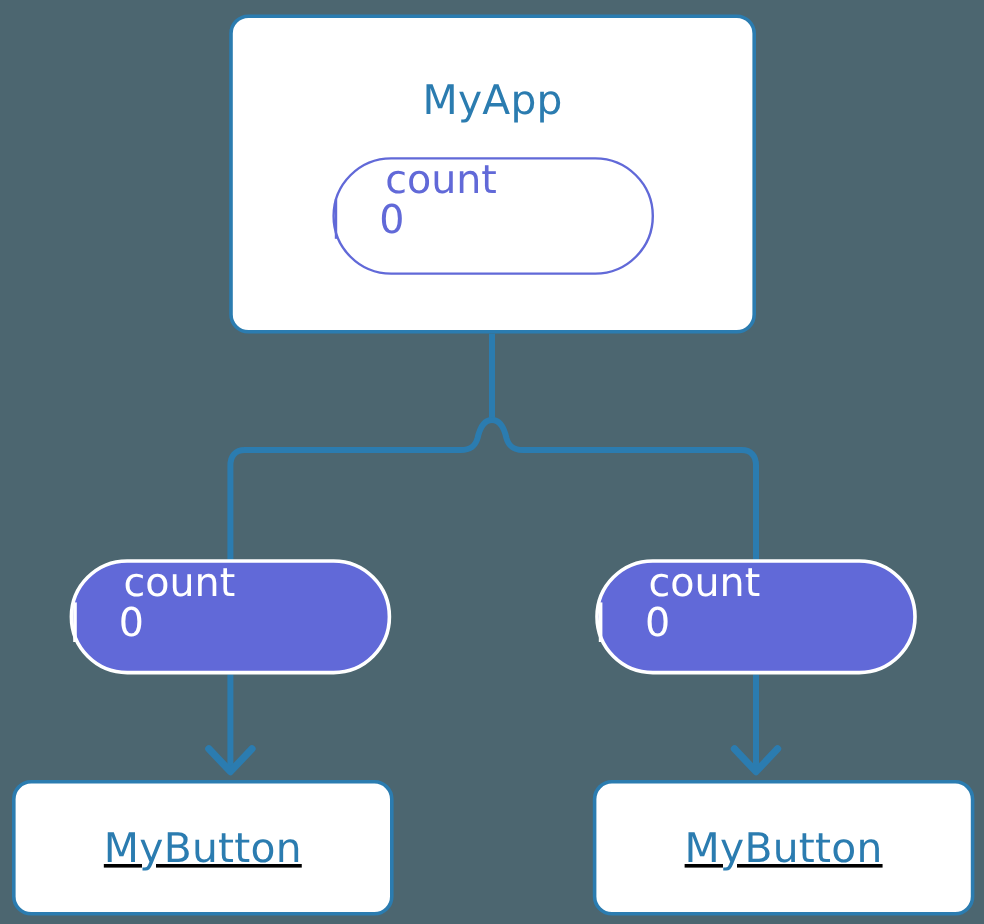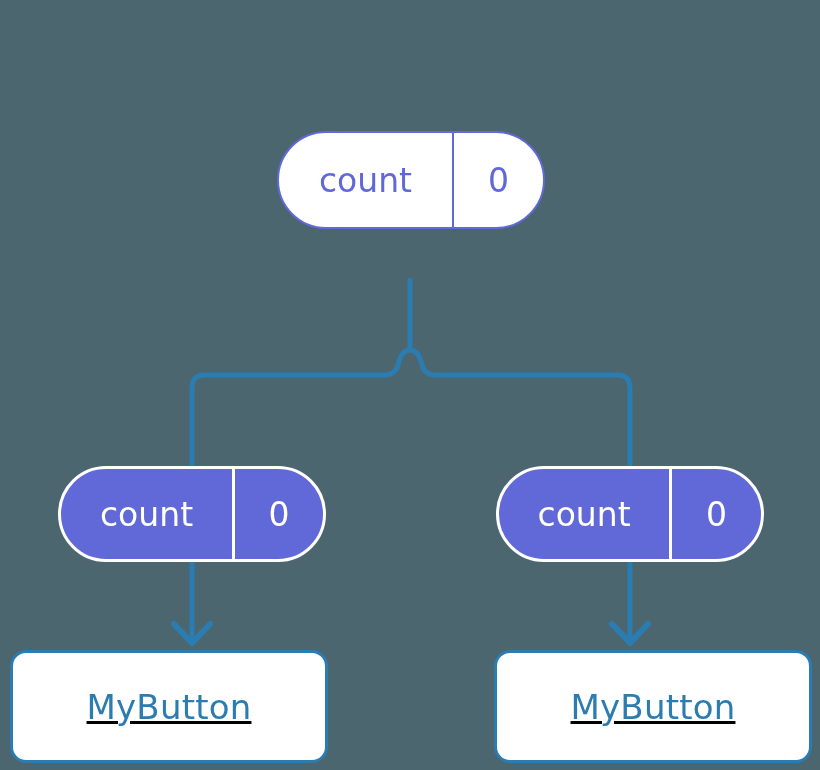--- a/index.html
+++ b/index.html
@@ -66,20 +66,21 @@
   #leaf-card-right { left: 494px; width: 318px; }
 
   
   .state-pill {
     position: absolute;
     box-sizing: border-box;
     border-radius: 999px;
     display: flex;
     align-items: stretch;
     z-index: 3;
+    flex-direction: column;
   }
   .pill-name, .pill-value {
     display: flex;
     align-items: center;
     justify-content: center;
     font-size: 33px;
     line-height: 1;
     white-space: nowrap;
   }
 
@@ -145,20 +146,23 @@
 
       <path d="M 192 562 L 192 641"></path>
       <path d="M 630 562 L 630 641"></path>
     </g>
     <g fill="none" stroke="#2b7cb0" stroke-width="6" stroke-linecap="round" stroke-linejoin="round">
       <path d="M 174 624 L 192 643 L 210 624"></path>
       <path d="M 612 624 L 630 643 L 648 624"></path>
     </g>
   </svg>
 
+  <div id="root-card" class="component-box">
+    <div class="component-title">MyApp</div>
+  </div>
 
   <div id="root-state-pill" class="state-pill outline">
     <div class="pill-name">count</div>
     <div class="pill-value">0</div>
   </div>
 
   <div id="state-pill-left" class="state-pill filled">
     <div class="pill-name">count</div>
     <div class="pill-value">0</div>
   </div>

